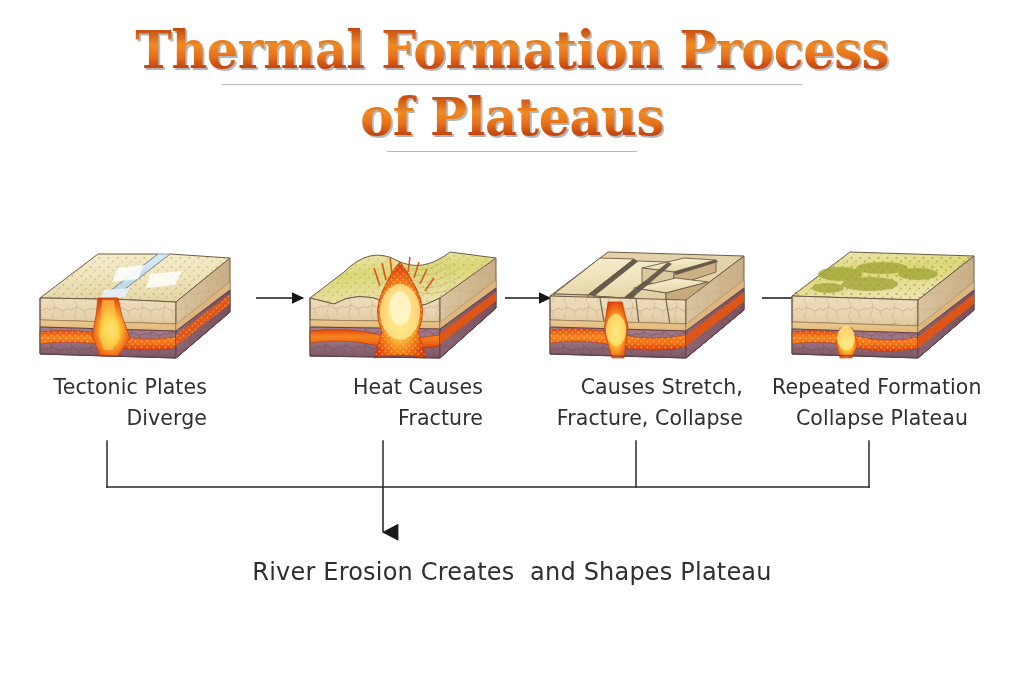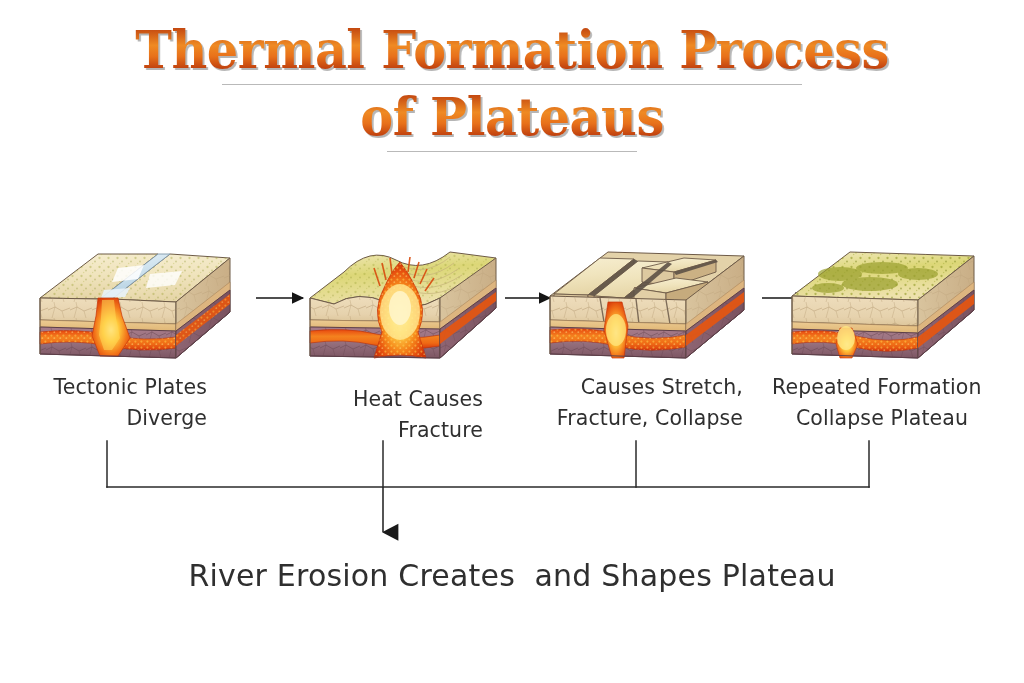--- a/index.html
+++ b/index.html
@@ -46,21 +46,21 @@
   }
   .cap .l{display:block;white-space:nowrap;}
 
   
   .bracket{position:absolute;left:0;top:420px;width:1024px;height:135px;}
 
   
   .bottom-cap{
     position:absolute;left:0;top:558px;width:1024px;text-align:center;
     color:#2f2f2f;font-family:"DejaVu Sans","Liberation Sans",sans-serif;
-    font-weight:400;font-size:30px;letter-spacing:0.2px;white-space:pre;
+    font-weight:400;font-size:24px;letter-spacing:0.2px;white-space:pre;
   }
 </style>
 </head>
 <body>
 
 <div id="stage">
 
   <div class="title-wrap">
     <span class="title-line">Thermal Formation Process</span>
     <div class="title-rule tr1"></div>
@@ -349,21 +349,21 @@
       <path d="M14 58 L14 116" fill="none" stroke="#6d5a47" stroke-width="1"></path>
       <path d="M14 116 L140 120 L196 72" fill="none" stroke="#5d3f49" stroke-width="1"></path>
     </svg>
   </div>
 
   <div class="cap" style="left:7px;top:372px;width:200px;">
     <span class="l">Tectonic Plates</span>
     <span class="l">Diverge</span>
   </div>
 
-  <div class="cap" style="left:283px;top:372px;width:200px;margin-top:12px;">
+  <div class="cap" style="left:283px;top:372px;width:200px;">
     <span class="l">Heat Causes</span>
     <span class="l">Fracture</span>
   </div>
 
   <div class="cap" style="left:529px;top:372px;width:214px;">
     <span class="l">Causes Stretch,</span>
     <span class="l">Fracture, Collapse</span>
   </div>
 
   <div class="cap" style="left:772px;top:372px;width:196px;">

